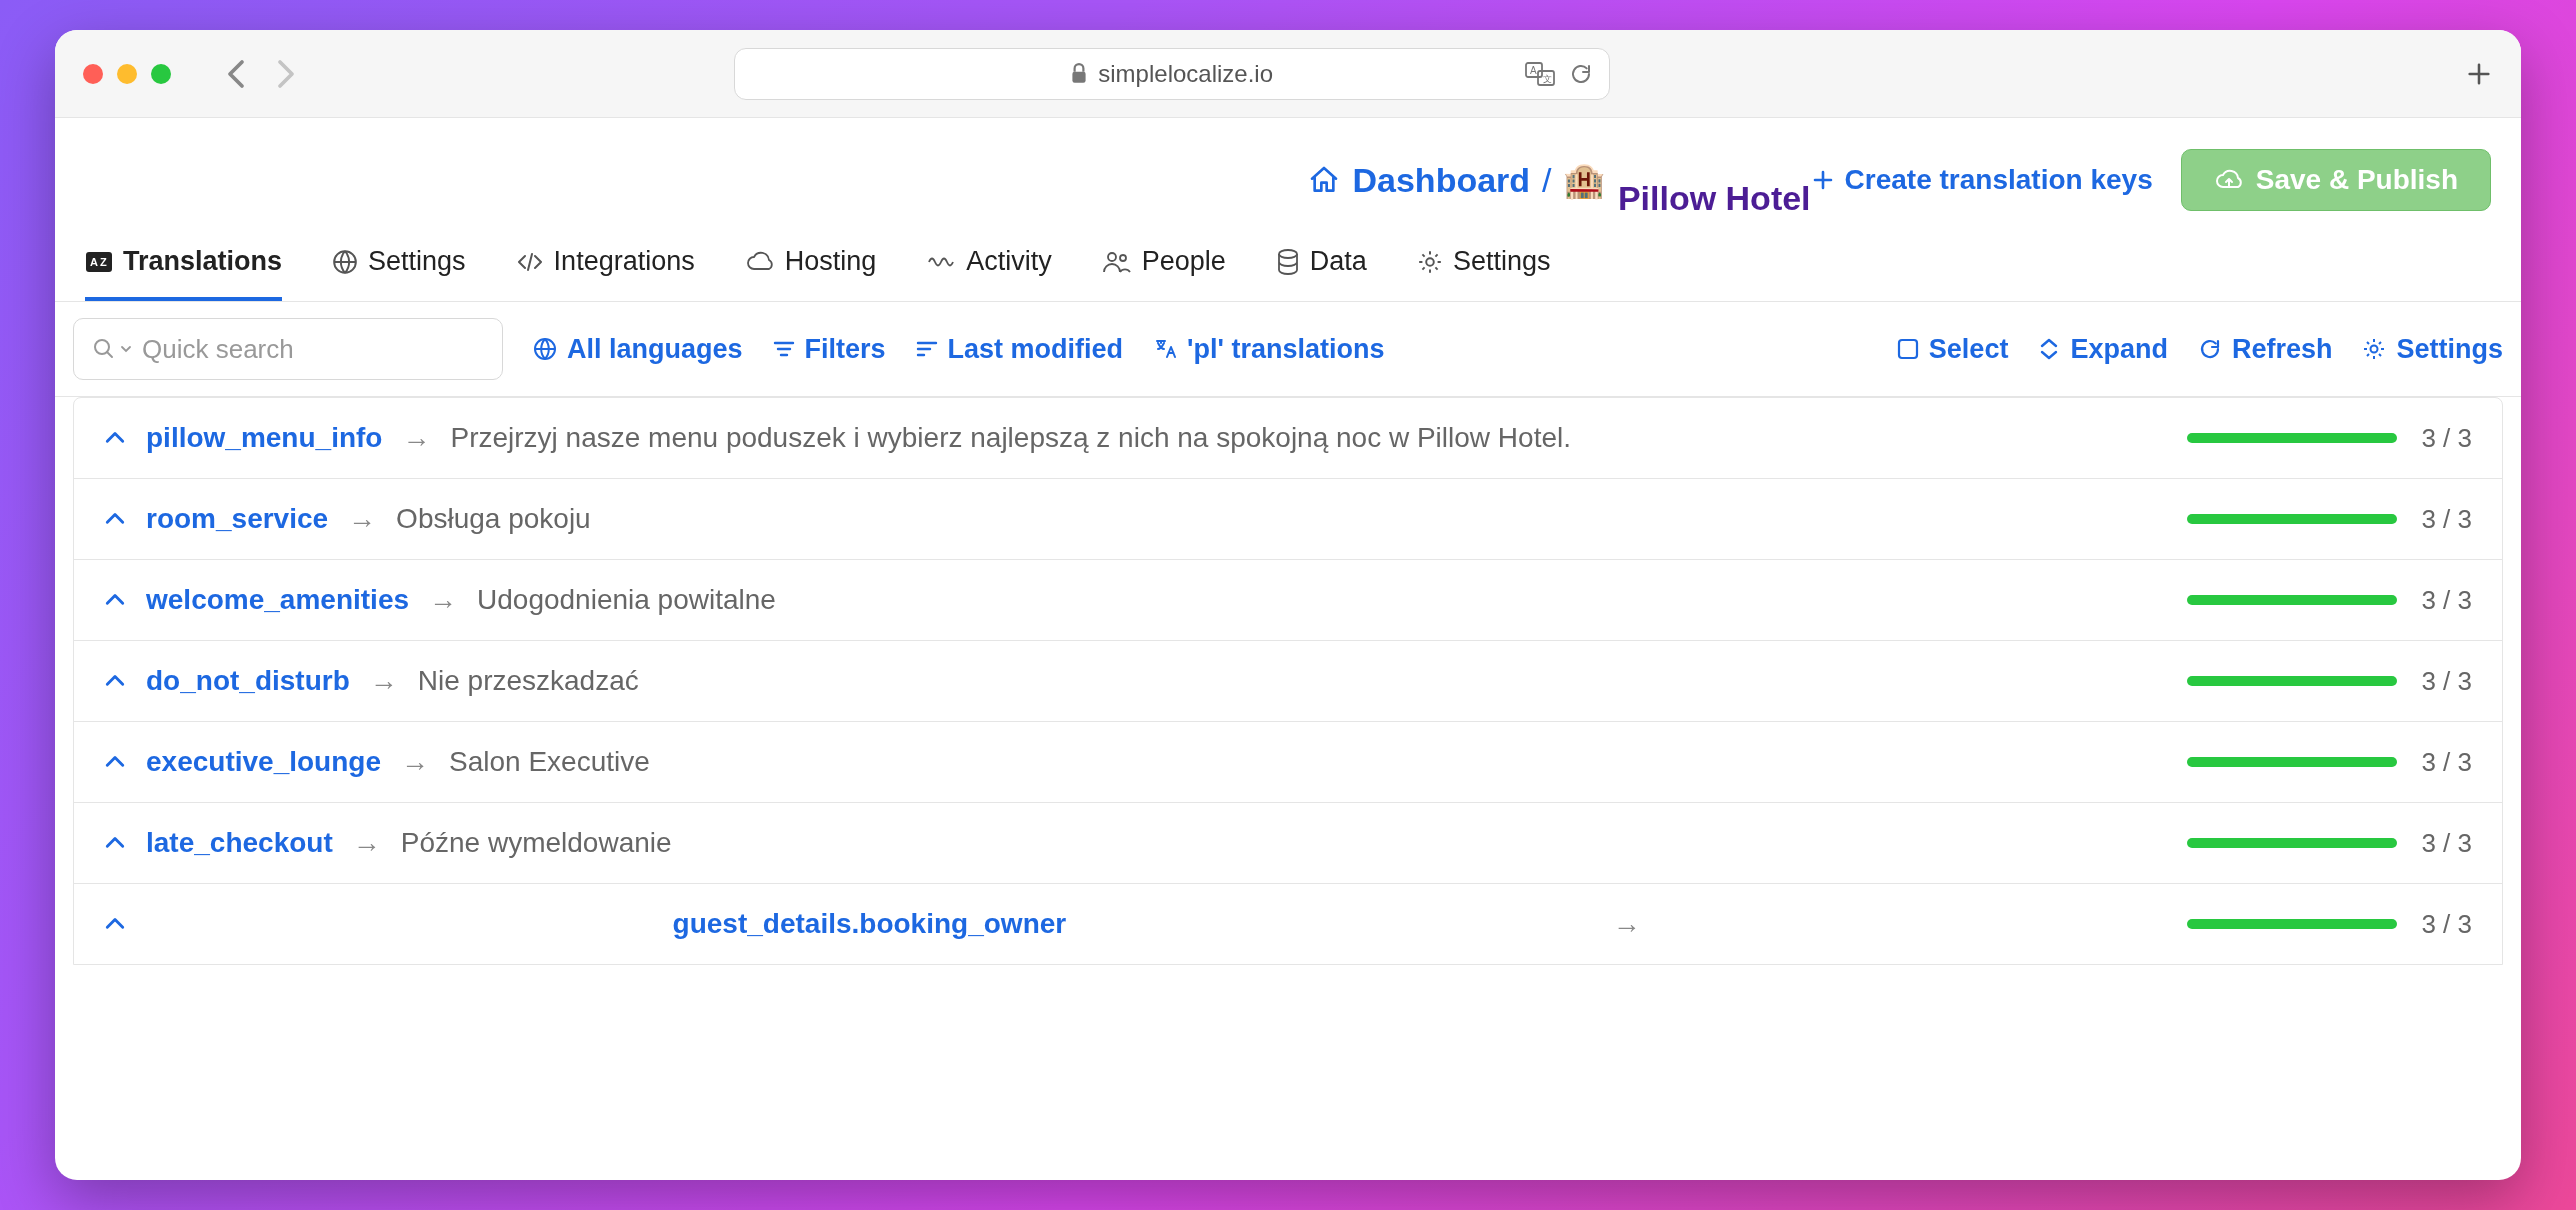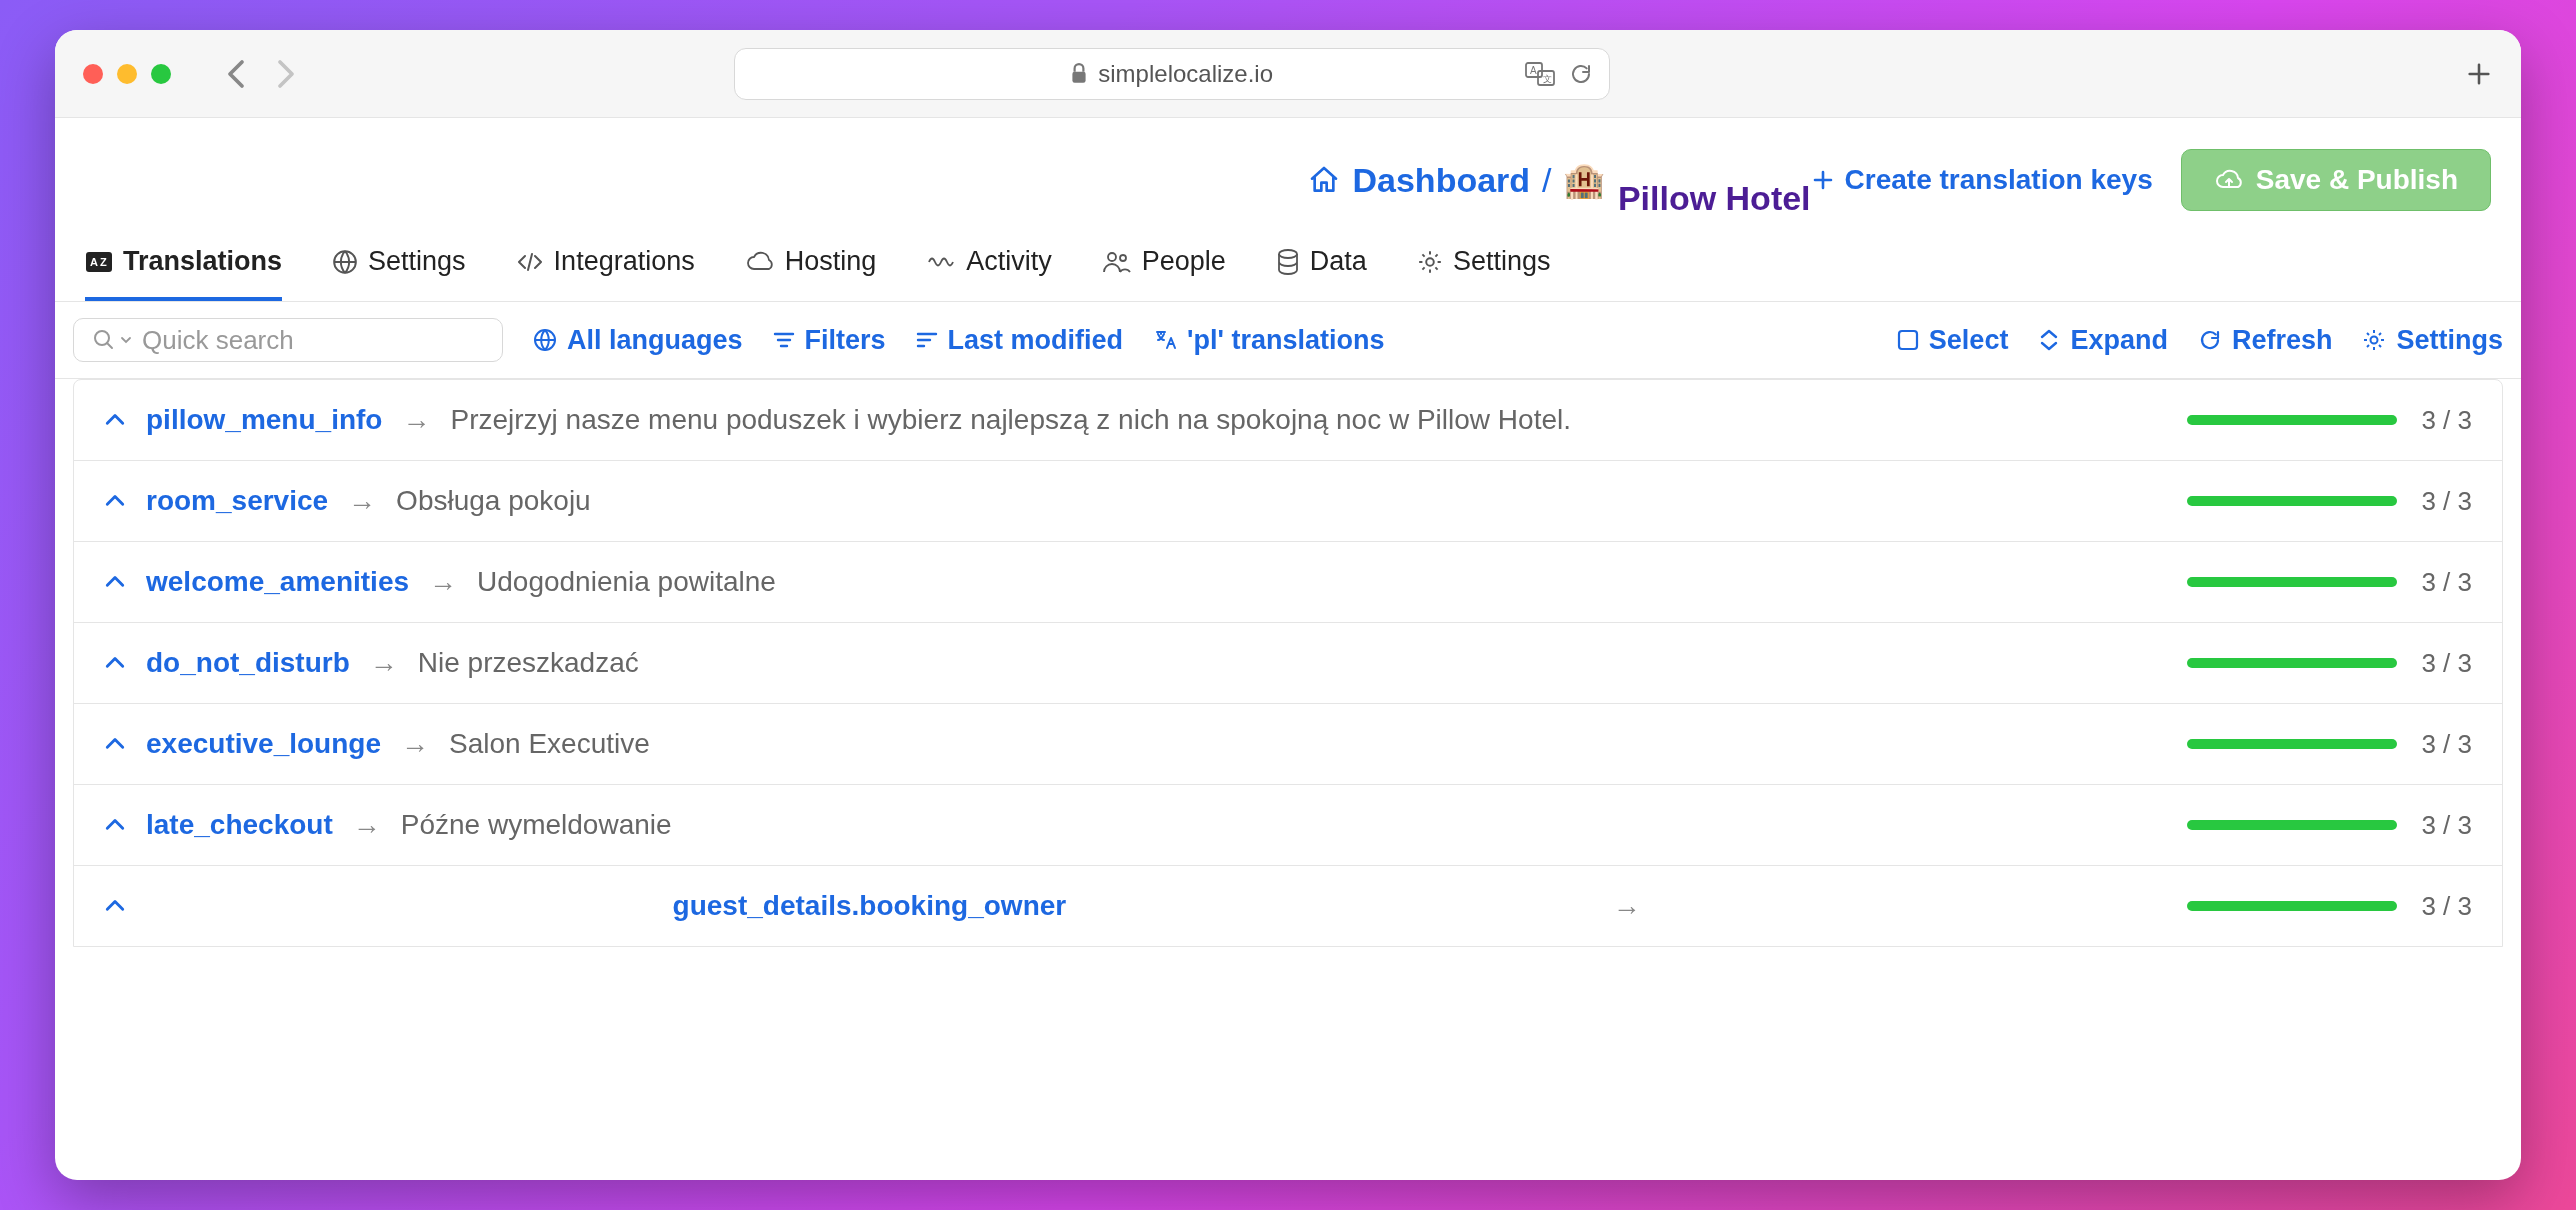--- a/index.html
+++ b/index.html
@@ -74,21 +74,21 @@
   border-bottom: 4px solid transparent;
 }
 .tab.active { border-bottom-color: #1d68e1; font-weight: 700; }
 .tab-icon { color: #555; }
 .tab.active .tab-icon { color: #222; }
 .toolbar {
   display: flex; align-items: center; gap: 30px;
   padding: 16px 18px; border-bottom: 1px solid #e5e5e5;
 }
 .search-box {
-  width: 430px; height: 44px; border: 1px solid #d8d8d8; border-radius: 10px;
+  width: 430px; height: 62px; border: 1px solid #d8d8d8; border-radius: 10px;
   display: flex; align-items: center; gap: 10px; padding: 0 18px; color: #888;
 }
 .search-box input {
   border: none; outline: none; font-size: 26px; color: #444; flex: 1; background: transparent;
 }
 .search-box input::placeholder { color: #999; }
 .tb-link { color: #1d68e1; font-size: 27px; font-weight: 700; display: flex; align-items: center; gap: 10px; cursor: pointer; }
 .tb-spacer { flex: 1; }
 .list {
   border: 1px solid #e5e5e5; margin: 0 18px; border-radius: 8px 8px 0 0;

